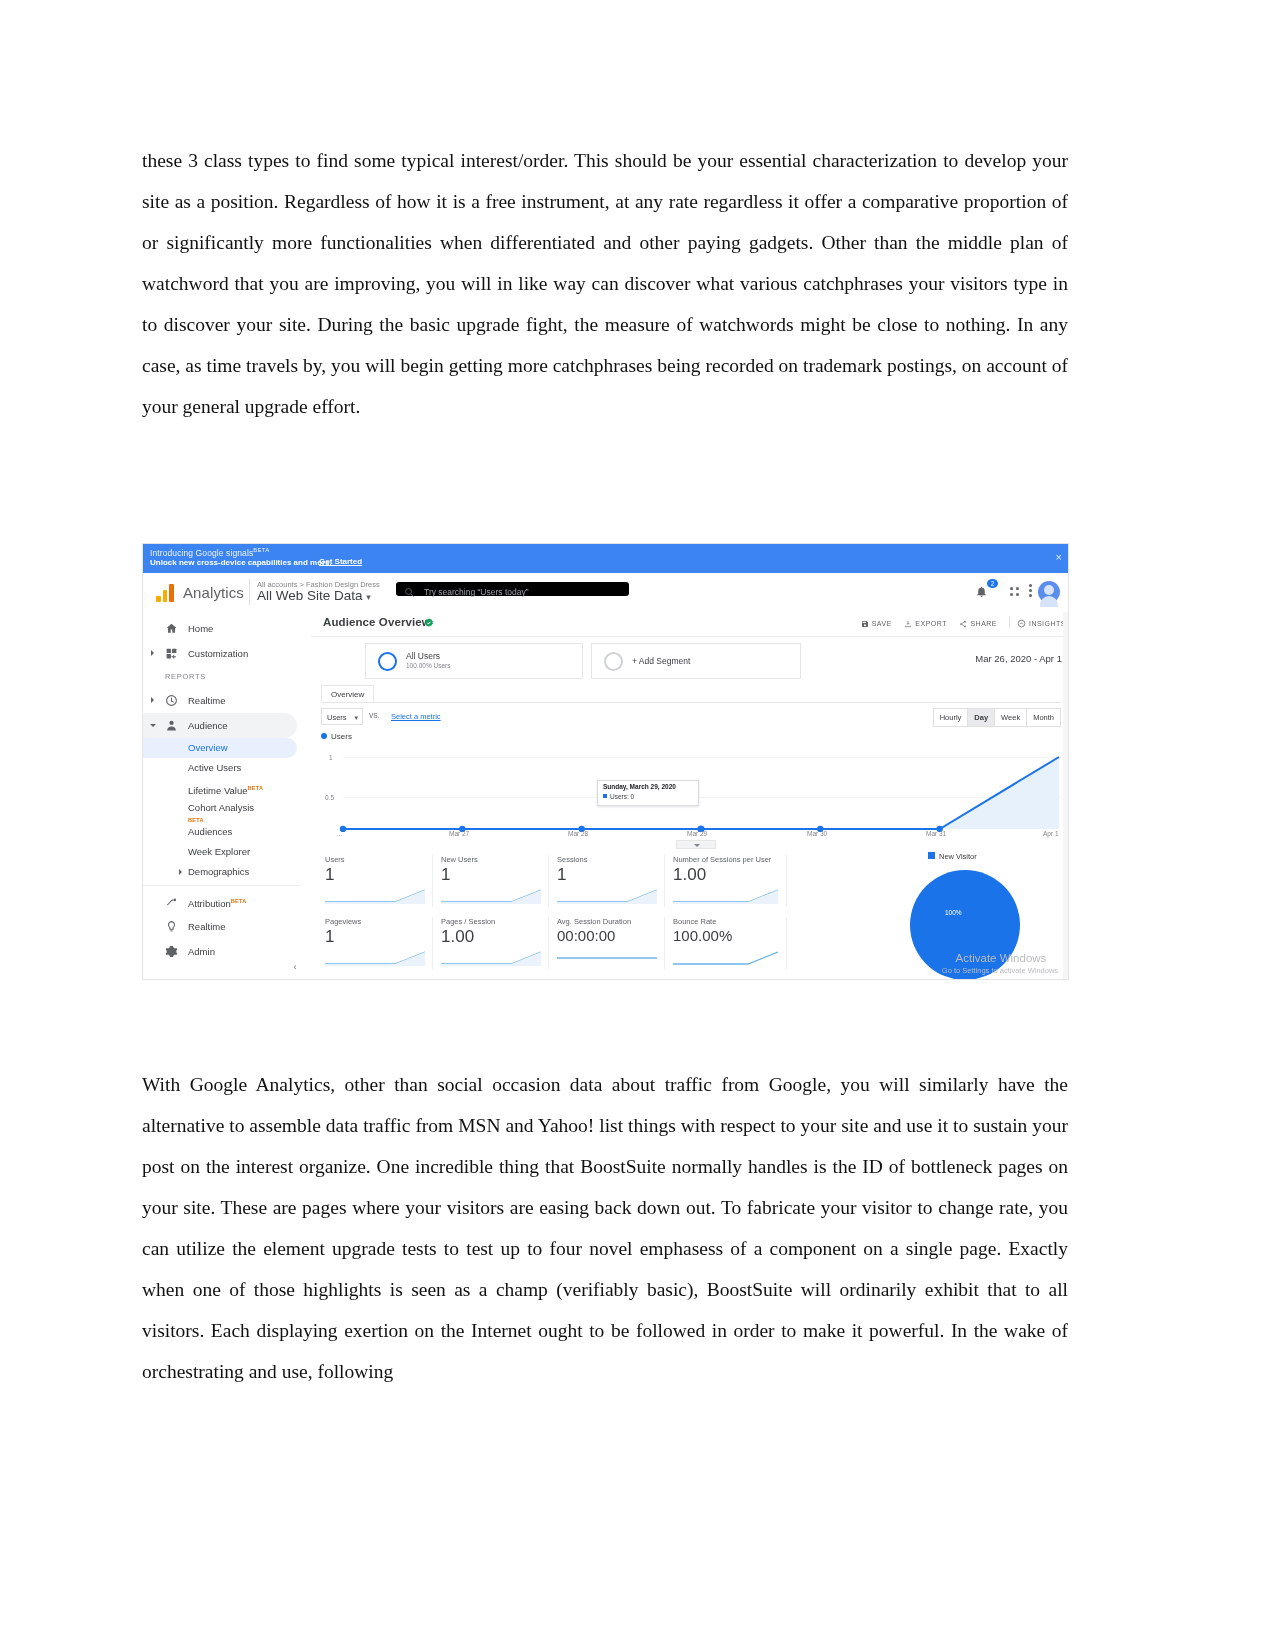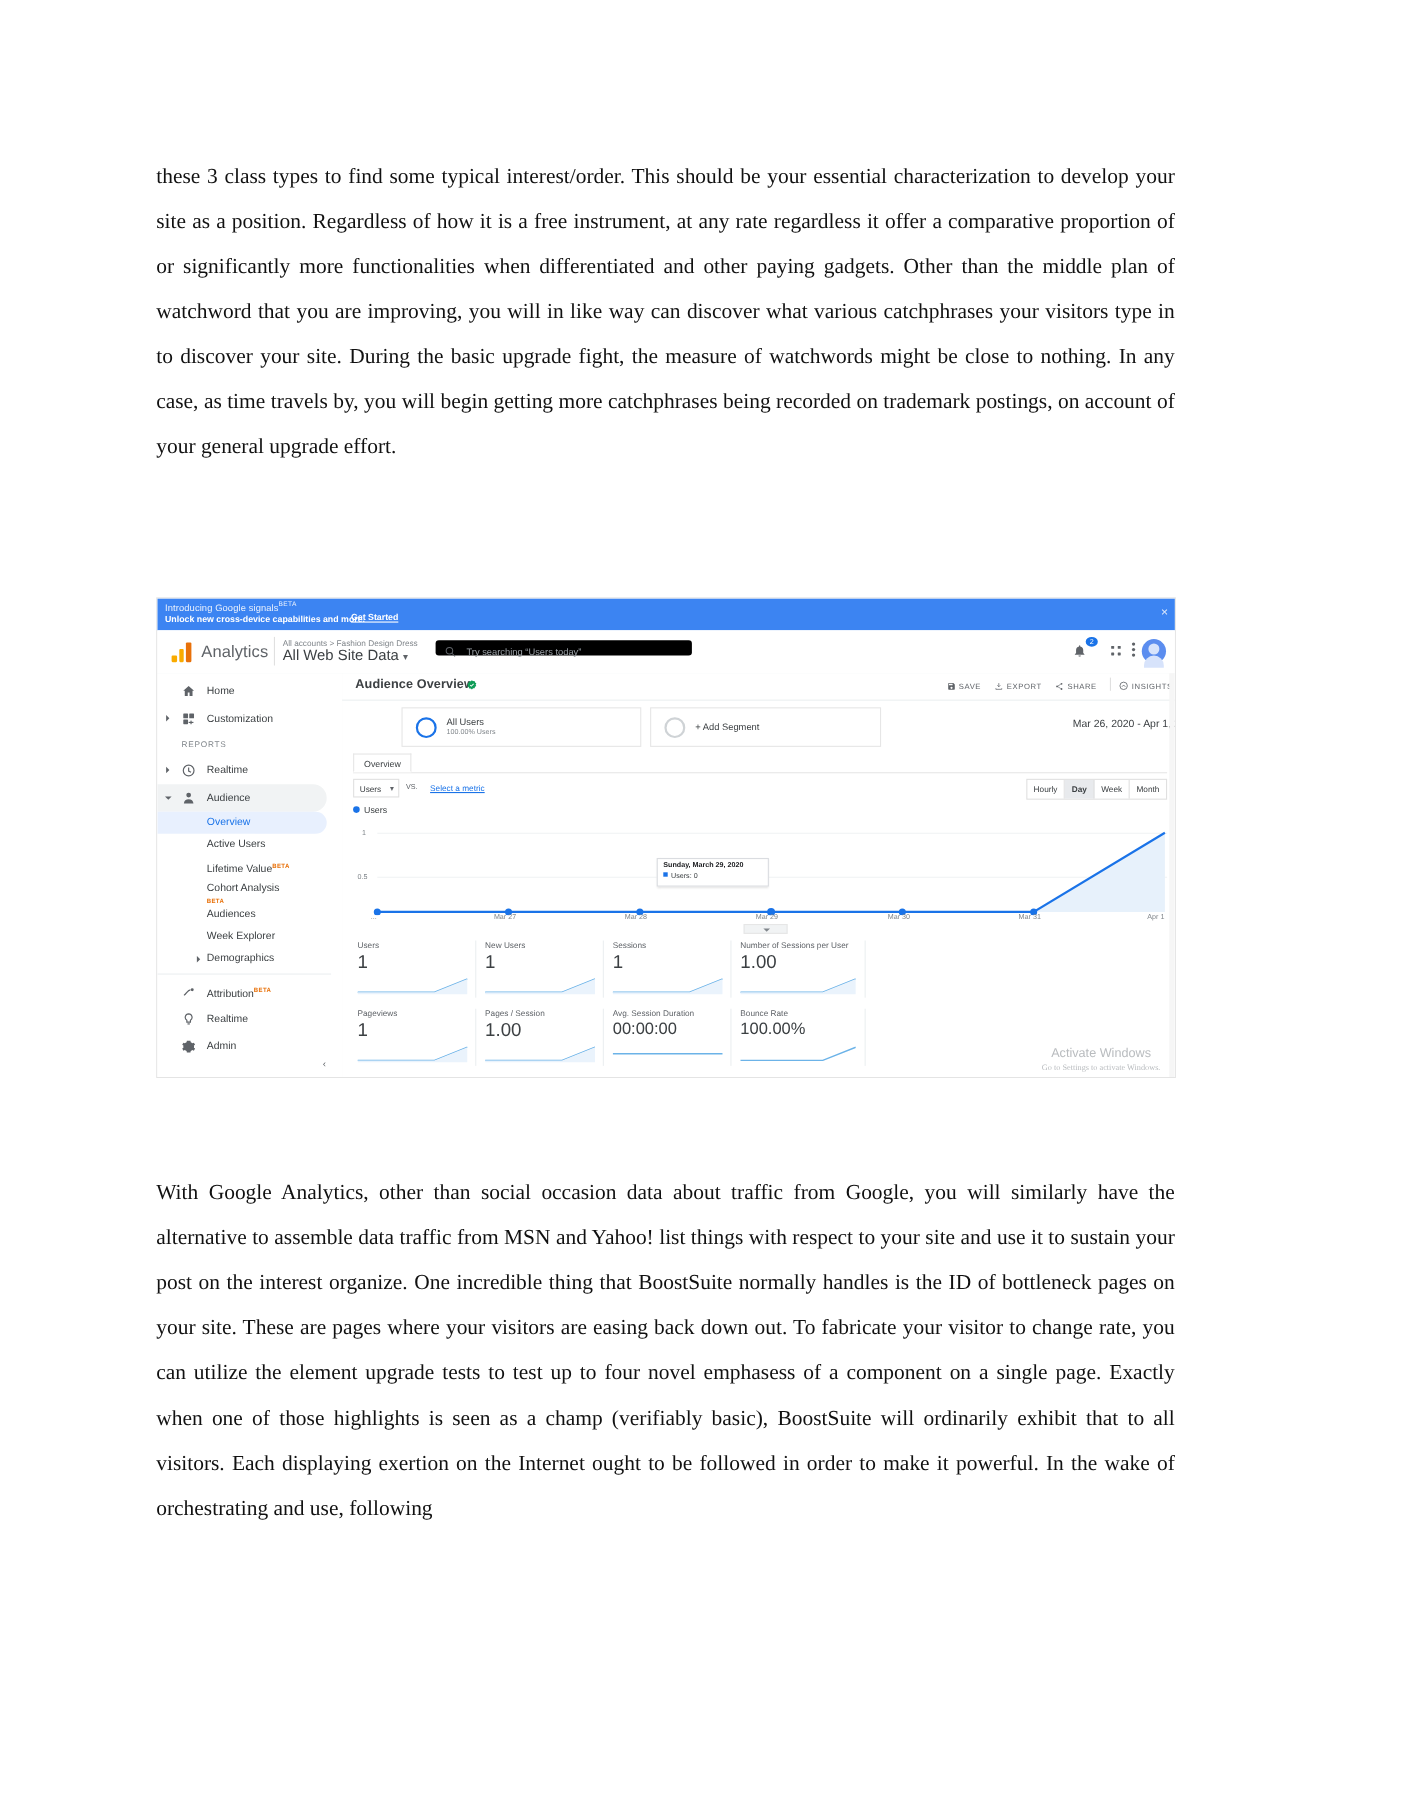--- a/index.html
+++ b/index.html
@@ -141,21 +141,21 @@
   .card .spark{position:absolute;left:4px;bottom:3px;}
 
   .pie-wrap{position:absolute;right:10px;top:240px;width:170px;height:115px;}
   .pie-legend{position:absolute;left:38px;top:0;font-size:7.5px;color:#3c4043;white-space:nowrap;}
   .pie-legend .sq{display:inline-block;width:7px;height:7px;background:#1a73e8;margin-right:4px;vertical-align:0;}
   .pie{position:absolute;left:20px;top:18px;width:110px;height:110px;border-radius:50%;background:#1a73e8;}
   .pie-lab{position:absolute;left:55px;top:57px;font-size:6.5px;color:#fff;}
 
   .watermark{position:absolute;left:590px;top:340px;color:#b9bcbf;text-align:center;width:200px;}
   .wm1{font-size:11.5px;}
-  .wm2{font-size:7.5px;margin-top:2px;font-family:Liberation Serif, serif;}
+  .wm2{font-size:7.5px;margin-top:2px;}
   .shot-scroll{position:absolute;right:0;top:68px;width:5px;height:369px;background:#f6f6f6;}
 </style>
 </head>
 <body>
 
 <div class="page">
 
   <div class="doc-para" id="para-top">these 3 class types to find some typical interest/order. This should be your essential characterization to develop your site as a position. Regardless of how it is a free instrument, at any rate regardless it offer a comparative proportion of or significantly more functionalities when differentiated and other paying gadgets. Other than the middle plan of watchword that you are improving, you will in like way can discover what various catchphrases your visitors type in to discover your site. During the basic upgrade fight, the measure of watchwords might be close to nothing. In any case, as time travels by, you will begin getting more catchphrases being recorded on trademark postings, on account of your general upgrade effort.</div>
 
   <div class="shot">
@@ -493,20 +493,25 @@
         </div>
         <div class="card" style="left:348px;width:118px">
           <div class="k">Bounce Rate</div>
           <div class="v" style="font-size:15px">100.00%</div>
           <svg class="spark" width="105" height="16">
               <path d="M0,14 L75,14 L105,2" fill="none" stroke="#6cb3e8" stroke-width="1.3"></path>
             </svg>
         </div>
       </div>
 
+      <div class="pie-wrap">
+        <div class="pie-legend"><span class="sq"></span><span>New Visitor</span></div>
+        <div class="pie"></div>
+        <div class="pie-lab">100%</div>
+      </div>
 
       <div class="watermark">
         <div class="wm1">Activate Windows</div>
         <div class="wm2">Go to Settings to activate Windows.</div>
       </div>
     </div>
 
     <div class="shot-scroll"></div>
   </div>
 

